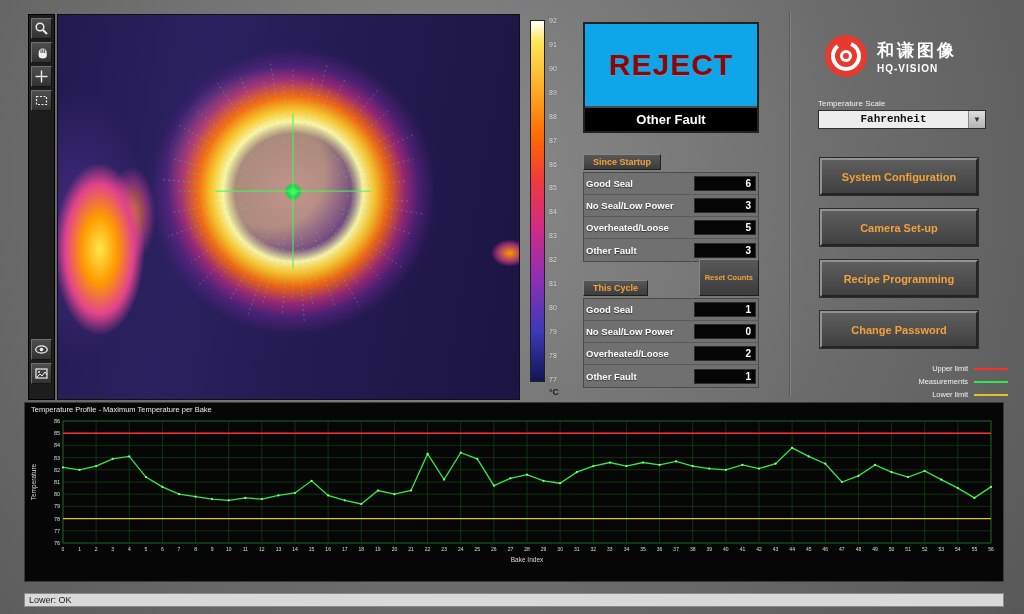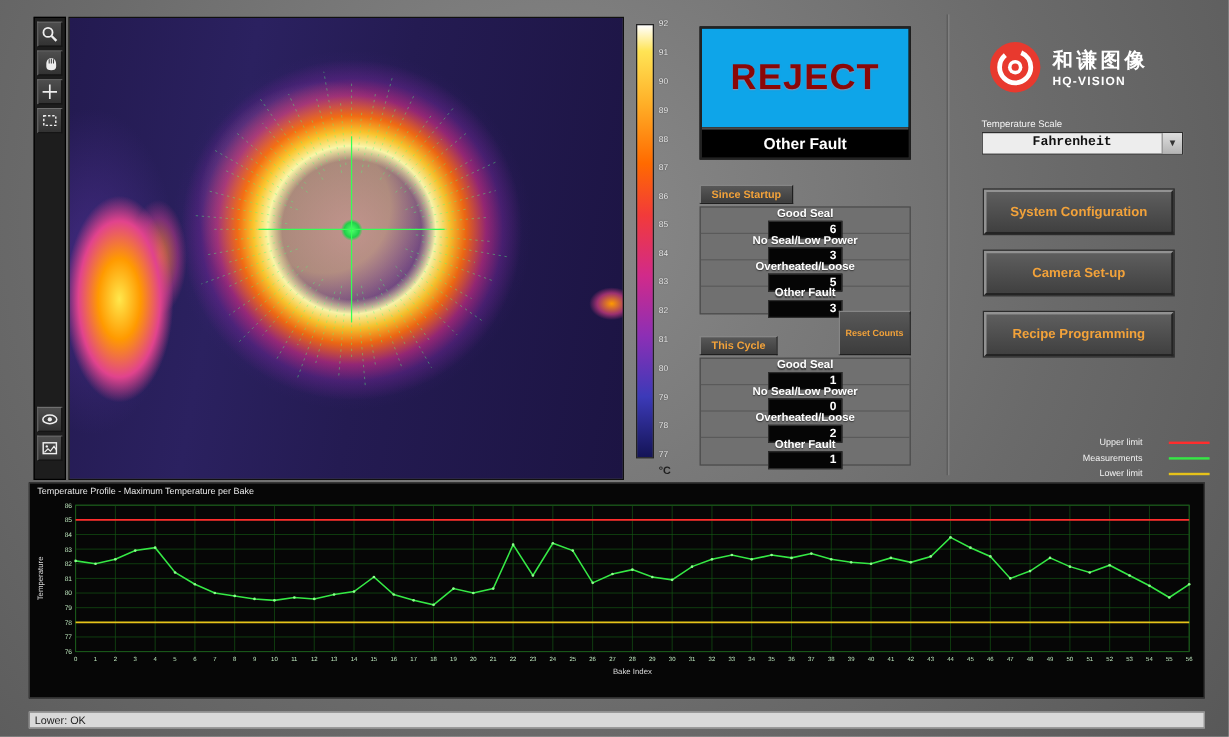--- a/index.html
+++ b/index.html
@@ -40,21 +40,21 @@
     font-size:13px;font-weight:bold;border-top:2px solid #4a4a4a;}
   .counter-panel{position:absolute;width:176px;}
   #since-panel{left:583px;top:152px;}
   #cycle-panel{left:583px;top:278px;}
   .counter-head{display:flex;justify-content:space-between;align-items:flex-end;height:18px;}
   .counter-tab{background:linear-gradient(#585858,#3c3c3c);border:1px solid;border-color:#868686 #1f1f1f #1f1f1f #868686;
     color:#f2a23a;font-size:9px;font-weight:bold;padding:2px 9px;}
   .reset-btn{background:linear-gradient(#585858,#3c3c3c);border:1px solid;border-color:#868686 #1f1f1f #1f1f1f #868686;
     color:#f2a23a;font-size:7.5px;font-weight:bold;padding:13px 5px;cursor:pointer;}
   .counter-table{margin-top:2px;border:1px solid #4a4a4a;background:#707070;}
-  .counter-row{display:flex;justify-content:space-between;align-items:center;height:22px;padding:0 2px;border-bottom:1px solid #5a5a5a;flex-direction:column;}
+  .counter-row{display:flex;justify-content:space-between;align-items:center;height:22px;padding:0 2px;border-bottom:1px solid #5a5a5a;}
   .counter-row:last-child{border-bottom:none;}
   .counter-label{color:#fff;font-size:9.5px;font-weight:bold;text-shadow:0 1px 1px #333;}
   .counter-value{width:62px;height:15px;background:#050505;border:1px solid #2c2c2c;color:#fff;
     font-size:10px;font-weight:bold;text-align:right;padding:1px 4px;line-height:12px;}
 
   
   #divider{position:absolute;left:789px;top:12px;width:2px;height:384px;background:linear-gradient(90deg,#454545,#979797);}
   #brand{position:absolute;left:824px;top:34px;display:flex;align-items:center;gap:9px;}
   #brand-logo{width:44px;height:44px;}
   #brand-text .cn{font-size:17px;font-weight:bold;color:#fff;letter-spacing:3px;font-family:Liberation Mono, monospace;}
@@ -64,21 +64,21 @@
   #temp-scale .value{flex:1;text-align:center;font-size:11px;font-weight:bold;color:#111;line-height:17px;font-family:Liberation Mono, monospace;}
   #temp-scale .arrow{width:17px;background:linear-gradient(#dedede,#b4b4b4);border-left:1px solid #888;
     color:#333;font-size:8px;display:flex;align-items:center;justify-content:center;}
   .nav-btn{position:absolute;left:820px;width:158px;height:37px;background:linear-gradient(#5e5e5e,#404040);
     border:2px solid;border-color:#929292 #242424 #242424 #929292;outline:1px solid #2c2c2c;
     color:#f2a23a;font-size:11px;font-weight:bold;display:flex;align-items:center;justify-content:center;cursor:pointer;}
   #btn-sysconfig{top:158px}#btn-camera{top:209px}#btn-recipe{top:260px}#btn-password{top:311px}
 
   
   #legend{position:absolute;left:886px;top:362px;width:122px;}
-  .legend-row{display:flex;align-items:center;justify-content:flex-end;gap:22px;height:13px;}
+  .legend-row{display:flex;align-items:center;justify-content:flex-end;gap:6px;height:13px;}
   .legend-label{font-size:7.5px;color:#f2f2f2;}
   .legend-line{width:34px;height:0;border-top:2px solid #fff;}
   .legend-line.red{border-top-color:#ff2d2d}
   .legend-line.green{border-top-color:#35e845}
   .legend-line.yellow{border-top-color:#e6c21a}
 
   
   #chart{position:absolute;left:24px;top:402px;width:980px;height:180px;background:#060606;border:1px solid #3a3a3a;}
   #chart-title{position:absolute;left:6px;top:2px;font-size:7.5px;color:#e8e8e8;}
   #chart-svg{position:absolute;left:2px;top:12px;width:974px;height:164px;}
@@ -307,20 +307,21 @@
 
   <div id="temp-scale-label">Temperature Scale</div>
   <div id="temp-scale">
     <span class="value">Fahrenheit</span>
     <span class="arrow">▼</span>
   </div>
 
   <button id="btn-camera" class="nav-btn">Camera Set-up</button>
   <button id="btn-sysconfig" class="nav-btn">System Configuration</button>
   <button id="btn-recipe" class="nav-btn">Recipe Programming</button>
+  <button id="btn-password" class="nav-btn">Change Password</button>
 
   <div id="legend">
     <div class="legend-row">
       <span class="legend-label">Upper limit</span>
       <span class="legend-line red"></span>
     </div>
     <div class="legend-row">
       <span class="legend-label">Measurements</span>
       <span class="legend-line green"></span>
     </div>

